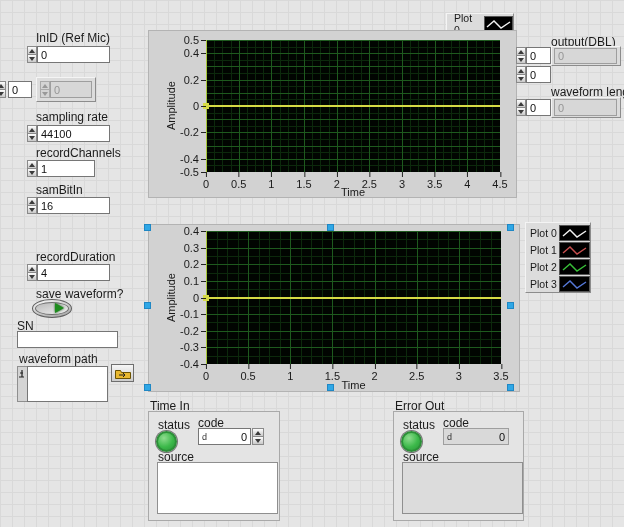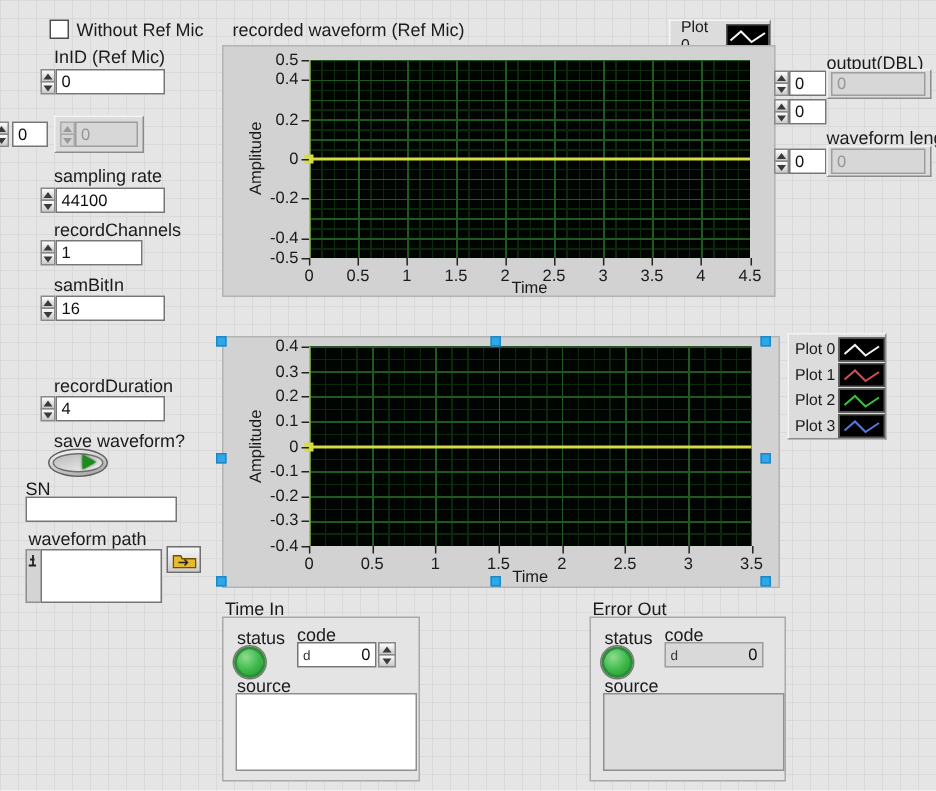--- a/index.html
+++ b/index.html
@@ -69,23 +69,20 @@
   .savearrow{position:absolute;right:7px;top:3px;width:0;height:0;border-top:5px solid transparent;border-bottom:5px solid transparent;border-left:9px solid #1d8c1d;filter:drop-shadow(0 0 1px #0a4d0a);}
   .browse{position:absolute;width:23px;height:18px;background:linear-gradient(#f6f6f6,#cccccc);border:1px solid #6f6f6f;box-sizing:border-box;display:flex;align-items:center;justify-content:center;padding:0;}
   .pathstrip{position:absolute;width:11px;background:#d4d4d4;border:1px solid #8f8f8f;box-sizing:border-box;display:flex;align-items:flex-start;justify-content:center;padding-top:3px;}
   .strfield{position:absolute;background:#fff;border:1px solid #767676;box-sizing:border-box;font:11px "Liberation Sans",sans-serif;}
 </style>
 </head>
 <body>
 
 <div class="panel">
 
-  <div class="abs" style="left:33px;top:11px;">
-    <span class="cbox"></span><span style="font:12px 'Liberation Sans',sans-serif;color:#1b1b1b;">Without Ref Mic</span>
-  </div>
 
   <div class="lbl" style="left:36px;top:31px;">InID (Ref Mic)</div>
   <div class="spin" style="left:27px;top:46px;">
       <div class="u"></div>
       <div class="d"></div>
     </div>
   <div class="num" style="left:37px;top:46px;width:73px;">0</div>
 
   <div class="lbl" style="left:36px;top:83px;margin-left:31px;">InIDs</div>
   <div class="spin" style="left:-4px;top:81px;">
@@ -143,21 +140,20 @@
       </svg>
   </div>
   <div class="strfield" style="left:27px;top:366px;width:81px;height:36px;"></div>
   <button class="browse" style="left:111px;top:364px;">
     <svg width="16" height="11" viewBox="0 0 16 11">
       <path d="M0.5 2.5 h5 l1 2 h9 v6 h-15 z" fill="#e8b830" stroke="#6b5200" stroke-width="1"></path>
       <path d="M4 7 h6 M8 5 l2 2 -2 2" stroke="#222" stroke-width="1" fill="none"></path>
     </svg>
   </button>
 
-  <div class="lbl" style="left:155px;top:13px;">recorded waveform (Ref Mic)</div>
   <div class="raised" style="left:446px;top:13px;width:68px;height:22px;display:flex;align-items:center;">
     <span class="legend-text" style="width:auto;margin-left:7px;margin-right:5px;">Plot 0</span>
     <span class="legend-icon">
       <svg width="27" height="12" viewBox="0 0 27 12">
           <polyline points="2,9 9,3 16,10 25,4" fill="none" stroke-width="1.4" stroke="#f2f2f2"></polyline>
         </svg>
     </span>
   </div>
 
   <div class="graph" style="left:148px;top:30px;width:369px;height:168px;">

